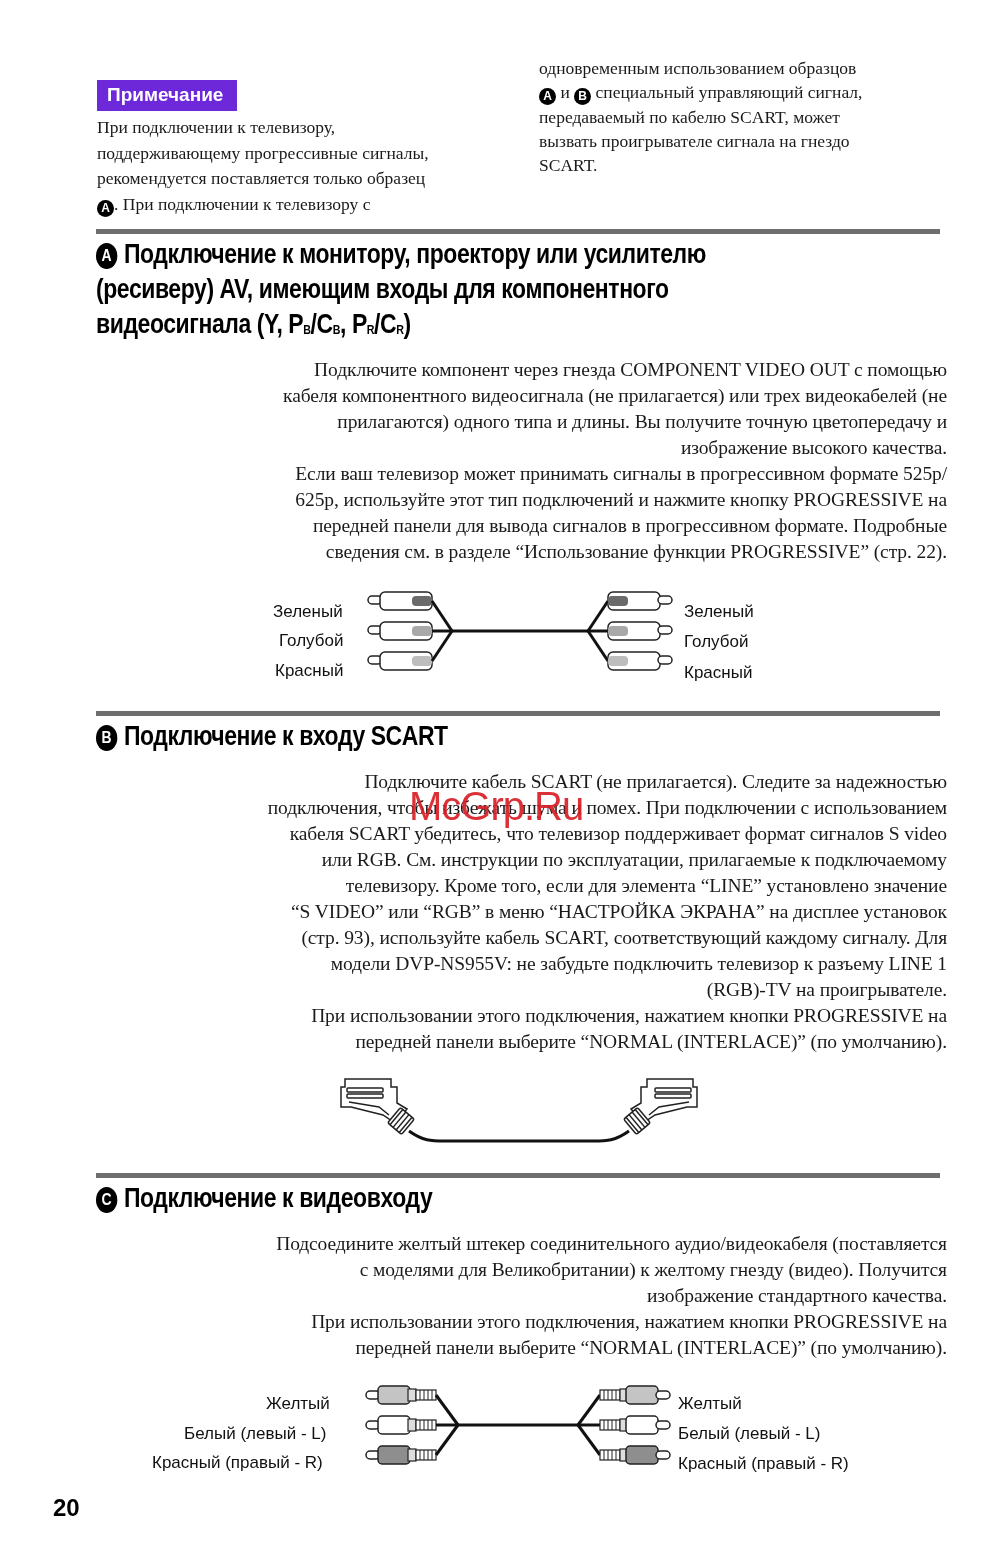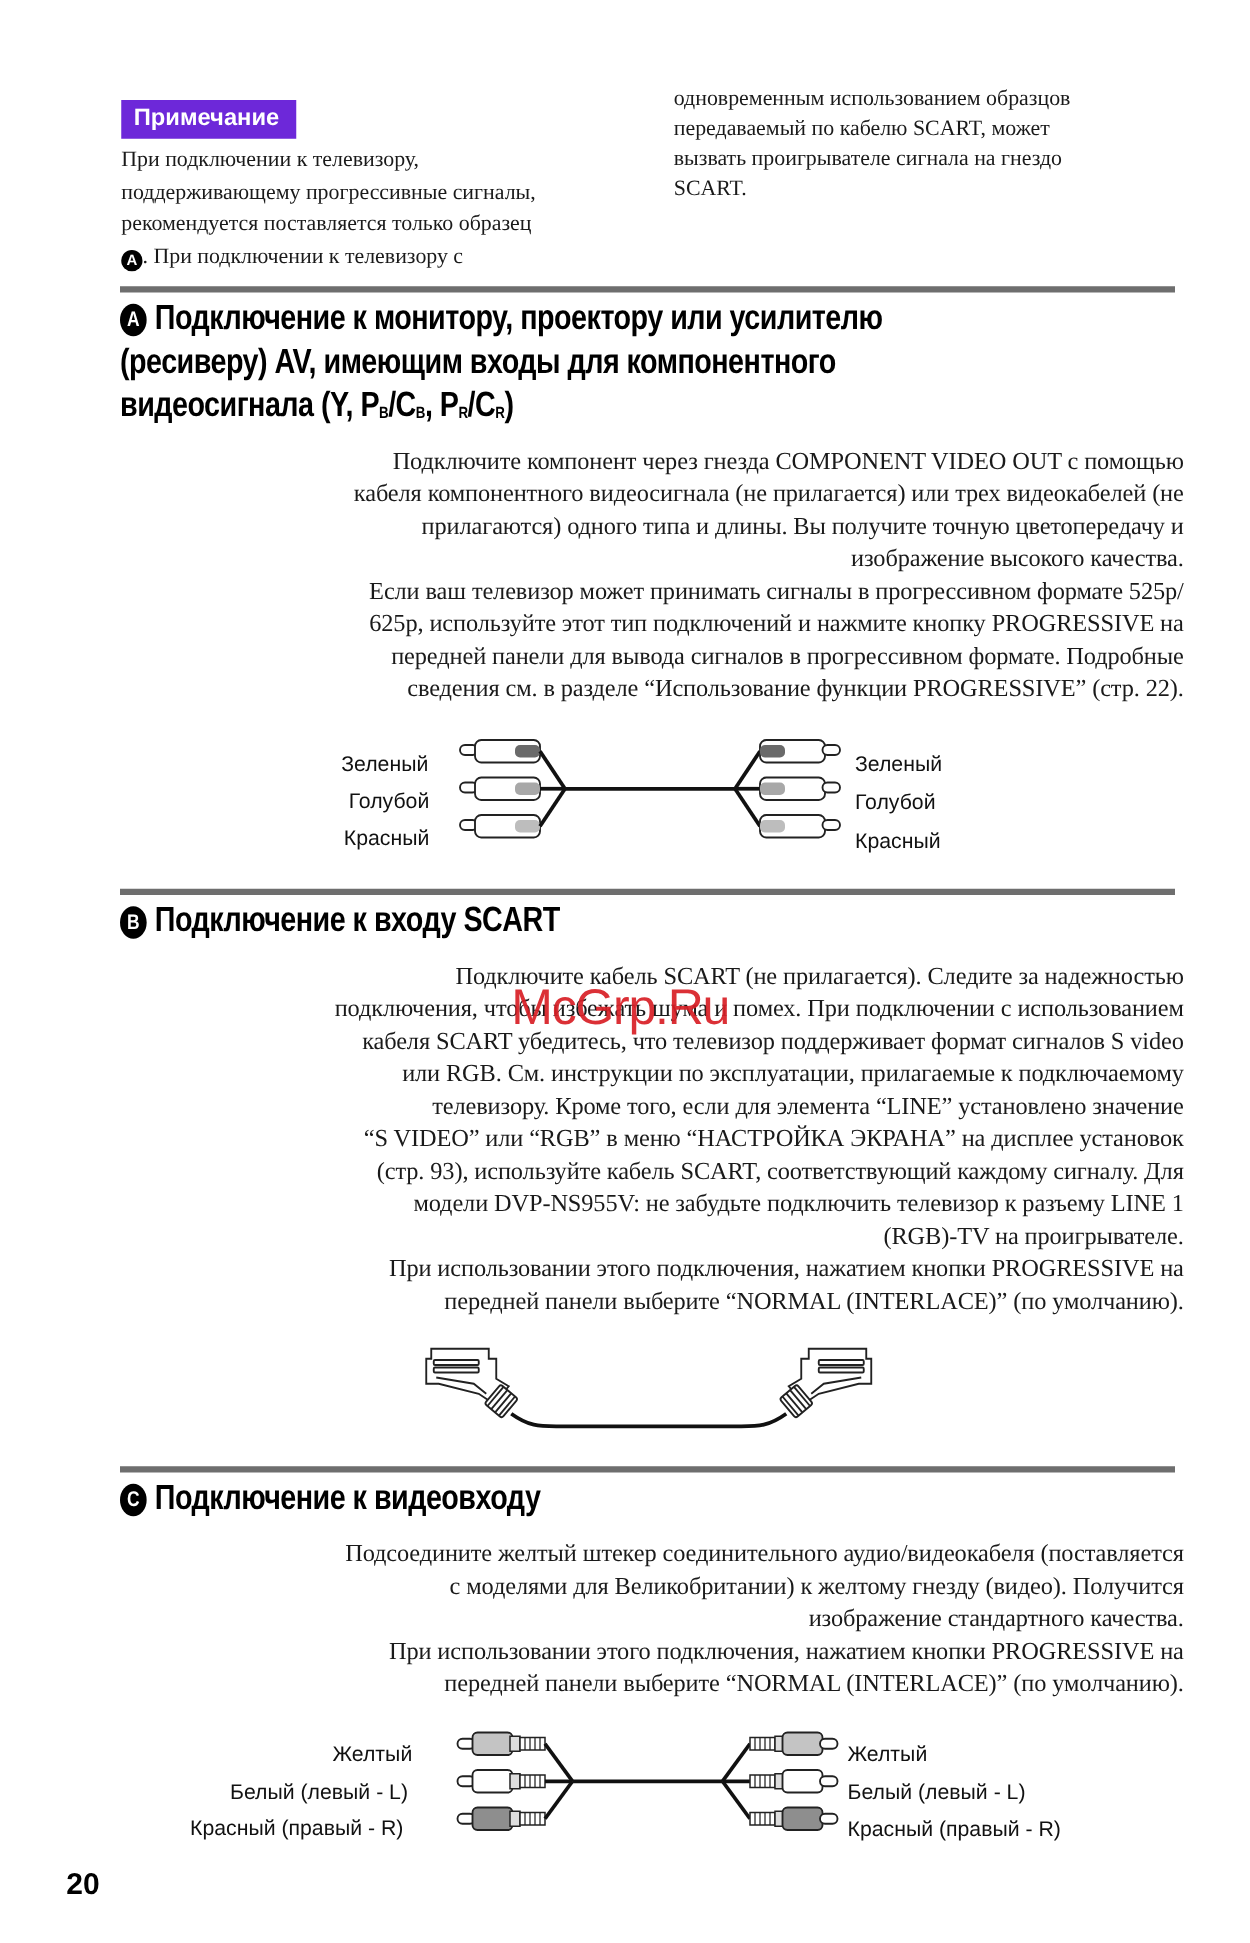--- a/index.html
+++ b/index.html
@@ -2,21 +2,21 @@
 <html><head>
 <meta charset="utf-8">
 <style>
   html, body { margin: 0; padding: 0; background: #ffffff; }
   body { width: 1000px; height: 1554px; position: relative; overflow: hidden; color: #1a1a1a; }
 
   
   .note-left { position: absolute; left: 97px; top: 80px; width: 410px; }
   .note-badge { display: inline-block; background: #6d28d9; color: #fff; font-family: "Liberation Sans", sans-serif; font-weight: bold; font-size: 19px; padding: 2px 14px 3px 10px; line-height: 26px; }
   .note-text { font-family: "Liberation Serif", serif; font-size: 17.5px; line-height: 25.5px; margin-top: 4px; }
-  .note-right { position: absolute; left: 539px; top: 66px; width: 400px; font-family: "Liberation Serif", serif; font-size: 17.5px; line-height: 24px; }
+  .note-right { position: absolute; left: 539px; top: 56px; width: 400px; font-family: "Liberation Serif", serif; font-size: 17.5px; line-height: 24px; }
   .line { white-space: nowrap; display: block; }
 
   .circ { display: inline-block; width: 17px; height: 17px; border-radius: 50%; background: #000; color: #fff; font-family: "Liberation Sans", sans-serif; font-weight: bold; font-size: 12px; line-height: 17px; text-align: center; vertical-align: -2px; }
 
   
   .rule { position: absolute; left: 96px; width: 844px; height: 5px; background: #6e6e6e; }
   .heading { position: absolute; left: 96px; width: 850px; font-family: "Liberation Sans", sans-serif; font-weight: bold; font-size: 28px; line-height: 35px; color: #000; letter-spacing: -0.5px; transform: scaleX(0.82); transform-origin: left top; white-space: nowrap; }
   .heading .hcirc { display: inline-block; width: 26px; height: 26px; border-radius: 50%; background: #000; color: #fff; font-size: 17px; line-height: 26px; text-align: center; vertical-align: 2px; margin-right: 8px; letter-spacing: 0; }
   .heading sub { font-size: 13px; vertical-align: -1px; }
   .body-text { position: absolute; left: 97px; width: 850px; font-family: "Liberation Serif", serif; font-size: 19.5px; line-height: 26px; letter-spacing: -0.1px; text-align: right; }
@@ -36,20 +36,21 @@
   <div class="note-text">
     <span class="line">При подключении к телевизору,</span>
     <span class="line">поддерживающему прогрессивные сигналы,</span>
     <span class="line">рекомендуется поставляется только образец</span>
     <span class="line"><span class="circ">A</span><span>. При подключении к телевизору с</span></span>
   </div>
 </div>
 
 <div class="note-right">
   <span class="line">одновременным использованием образцов</span>
+  <span class="line"><span class="circ">A</span><span style="white-space:pre"> и </span><span class="circ">B</span><span> специальный управляющий сигнал,</span></span>
   <span class="line">передаваемый по кабелю SCART, может</span>
   <span class="line">вызвать проигрывателе сигнала на гнездо</span>
   <span class="line">SCART.</span>
 </div>
 
 <div class="rule" style="top:229px;"></div>
 <div class="heading" style="top:236px;">
   <span class="line"><span class="hcirc">A</span><span>Подключение к монитору, проектору или усилителю</span></span>
   <span class="line">(ресиверу) AV, имеющим входы для компонентного</span>
   <span class="line"><span>видеосигнала (Y, P</span><sub>B</sub><span>/C</span><sub>B</sub><span>, P</span><sub>R</sub><span>/C</span><sub>R</sub><span>)</span></span>

